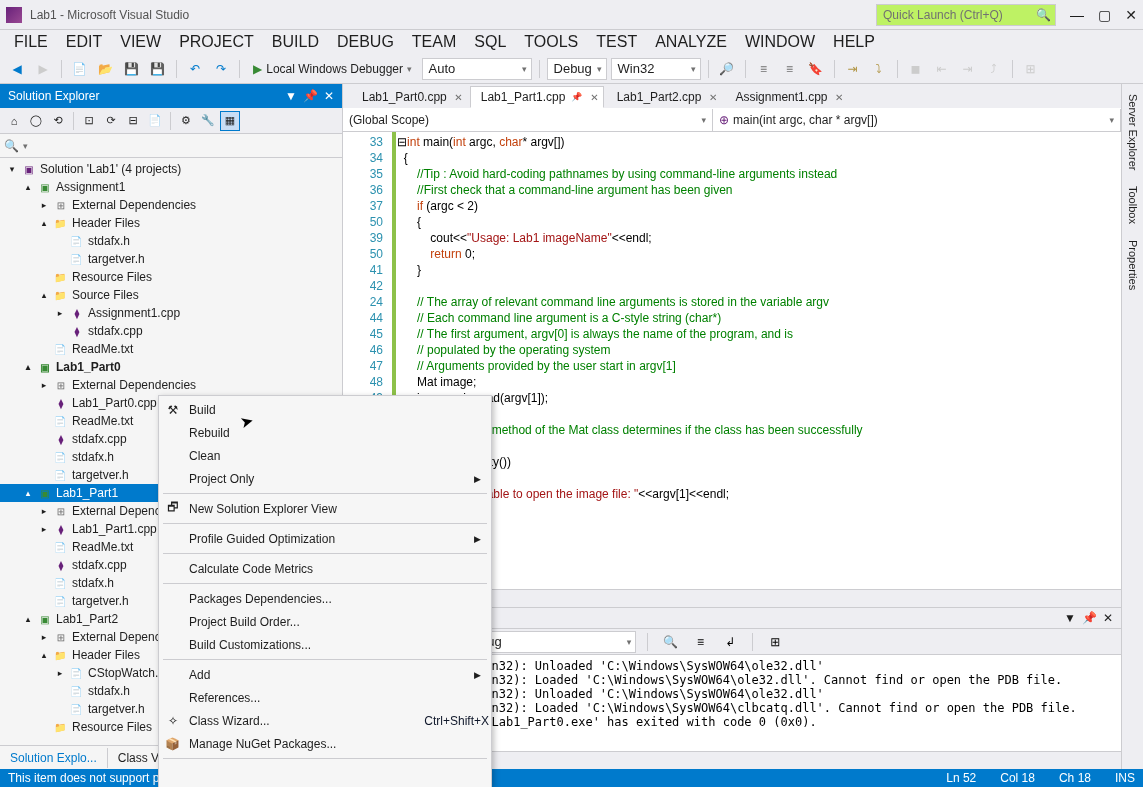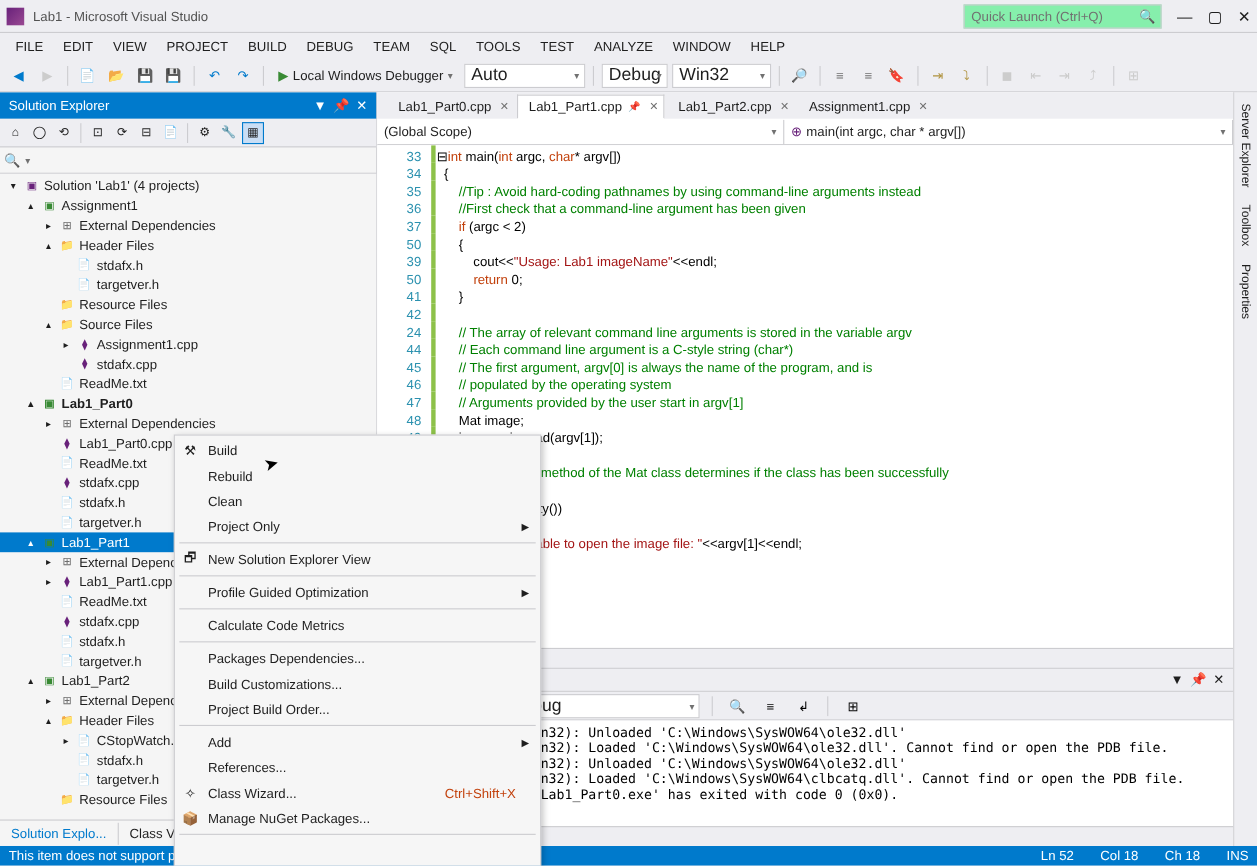--- a/index.html
+++ b/index.html
@@ -1,33 +1,33 @@
 <!DOCTYPE html>
 <html><head>
 <meta charset="utf-8">
 <style>
 * { margin: 0; padding: 0; box-sizing: border-box; font-family: "Segoe UI", Tahoma, sans-serif; font-size: 12px; }
 body { background: #eeeef2; width: 1143px; height: 787px; overflow: hidden; position: relative; }
 .titlebar { height: 30px; background: #eeeef2; display: flex; align-items: center; padding: 0 6px; border-bottom: 1px solid #ccccd0; }
 .titlebar .vs-logo { width: 16px; height: 16px; background: linear-gradient(135deg, #68217a 0%, #9a4993 100%); margin-right: 8px; }
 .titlebar .title { color: #525252; font-size: 12px; }
-.titlebar .quick-launch { margin-left: auto; width: 180px; height: 22px; border: 1px solid #ccccd0; background: #86efac; padding: 0 22px 0 6px; color: #717171; display: flex; align-items: center; position: relative;}
+.titlebar .quick-launch { margin-left: auto; width: 180px; height: 22px; border: 1px solid #ccccd0; background: #bef264; padding: 0 22px 0 6px; color: #717171; display: flex; align-items: center; position: relative;}
 .titlebar .quick-launch .mag { position:absolute; right:4px; top:3px; }
 .win-controls { display: flex; gap: 14px; margin-left: 14px; color: #1e1e1e; }
 .win-controls span { font-size: 14px; cursor: default; }
 
 .menubar { height: 24px; display: flex; align-items: center; padding: 0 6px; gap: 2px; }
-.menubar > div { padding: 3px 8px; color: #1e1e1e; font-size: 12px; }
+.menubar > div { padding: 3px 8px; color: #1e1e1e; font-size: 16px; }
 
 .toolbar { height: 30px; background: #eeeef2; display: flex; align-items: center; padding: 0 6px; gap: 4px; border-bottom: 1px solid #ccccd0;}
 .tb-btn { width: 22px; height: 22px; display:flex; align-items:center; justify-content:center; }
 .tb-sep { width: 1px; height: 18px; background: #ccccd0; margin: 0 3px;}
 .tb-start { display:flex; align-items:center; gap:4px; padding: 0 6px; color:#1e1e1e; }
 .tb-start .play { color:#388a34; }
-.tb-combo { height:22px; border:1px solid #ccccd0; background:#fff; display:flex; align-items:center; padding:0 18px 0 6px; color:#1e1e1e; position:relative; font-size:16px;}
+.tb-combo { height:22px; border:1px solid #ccccd0; background:#fff; display:flex; align-items:center; padding:0 18px 0 6px; color:#1e1e1e; position:relative; font-size:13px;}
 .tb-combo::after { content:"▾"; position:absolute; right:4px; font-size:9px; color:#717171;}
 
 .main { display: flex; height: calc(787px - 30px - 24px - 30px - 18px); }
 .sol-panel { width: 343px; background:#f5f5f5; display:flex; flex-direction:column; border-right:1px solid #ccccd0; }
 .sol-header { height: 24px; background:#007acc; color:#fff; display:flex; align-items:center; padding:0 8px; font-size:12px;}
 .sol-header .right { margin-left:auto; display:flex; gap:6px; font-size:10px;}
 .sol-toolbar { height:26px; background:#eeeef2; border-bottom:1px solid #ccccd0; display:flex; align-items:center; padding:0 4px; gap:2px;}
 .sol-toolbar .t { width:20px; height:20px; display:flex; align-items:center; justify-content:center; color:#1e1e1e; font-size:11px;}
 .sol-toolbar .t.active { border:1px solid #007acc; background:#c9def5;}
 .sol-search { height:24px; border-bottom:1px solid #ccccd0; display:flex; align-items:center; padding:0 4px;}
@@ -75,21 +75,21 @@
 .right-rail { width:22px; background:#eeeef2; border-left:1px solid #ccccd0; display:flex; flex-direction:column; align-items:center; padding-top:4px; gap:4px;}
 .right-rail .tab { writing-mode:vertical-rl; font-size:11px; color:#1e1e1e; padding:6px 2px;}
 
 .statusbar { height:18px; background:#007acc; color:#fff; display:flex; align-items:center; font-size:11px; padding:0 8px;}
 .statusbar .msg{ }
 .statusbar .right{margin-left:auto; display:flex; gap:24px;}
 
 .context-menu { position:absolute; left:158px; top:395px; width:334px; background:#f6f6f6; border:1px solid #ccccd0; box-shadow:2px 2px 6px rgba(0,0,0,0.25); z-index:100; padding:2px 0;}
 .cm-item { height:23px; display:flex; align-items:center; padding:0 28px 0 30px; color:#1e1e1e; font-size:12px; position:relative;}
 .cm-item .sub{position:absolute; right:10px; font-size:9px;}
-.cm-item .shortcut{position:absolute; right:22px; color:#c2410c;}
+.cm-item .shortcut{position:absolute; right:2px; color:#0f172a;}
 .cm-sep{height:1px; background:#ccccd0; margin:3px 4px;}
 .cm-item .ic{position:absolute; left:6px; width:16px; text-align:center;}
 .cursor-arrow { position:absolute; left:240px; top:412px; z-index:101; font-size:16px; color:#000; transform:rotate(-15deg);}
 </style>
 </head>
 <body>
 
 <div class="titlebar">
   <div class="vs-logo"></div>
   <div class="title">Lab1 - Microsoft Visual Studio</div>
@@ -538,24 +538,24 @@
     </div>
     <div class="cm-sep"></div>
     <div class="cm-item">
       <span>Calculate Code Metrics</span>
     </div>
     <div class="cm-sep"></div>
     <div class="cm-item">
       <span>Packages Dependencies...</span>
     </div>
     <div class="cm-item">
+      <span>Project Build Order...</span>
+    </div>
+    <div class="cm-item">
       <span>Build Customizations...</span>
-    </div>
-    <div class="cm-item">
-      <span>Project Build Order...</span>
     </div>
     <div class="cm-sep"></div>
     <div class="cm-item">
       <span>Add</span>
       <span class="sub">▶</span>
     </div>
     <div class="cm-item">
       <span>References...</span>
     </div>
     <div class="cm-item">

